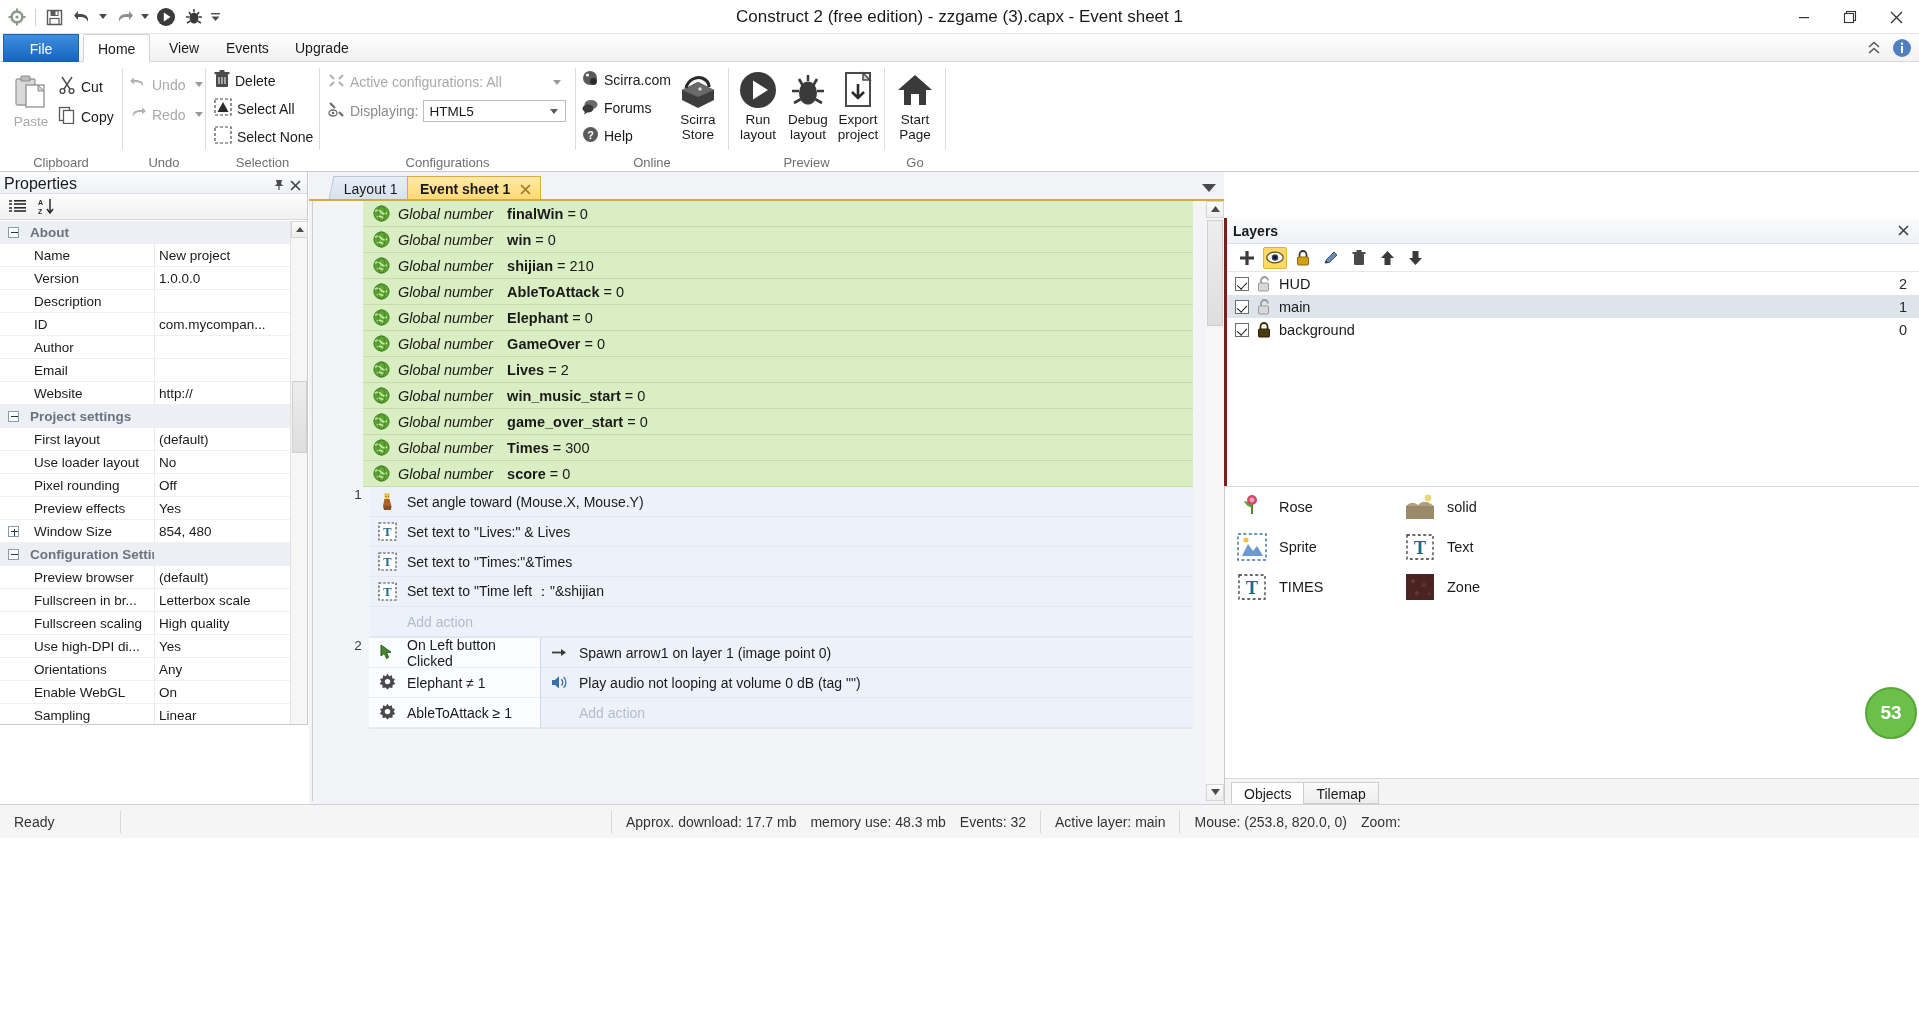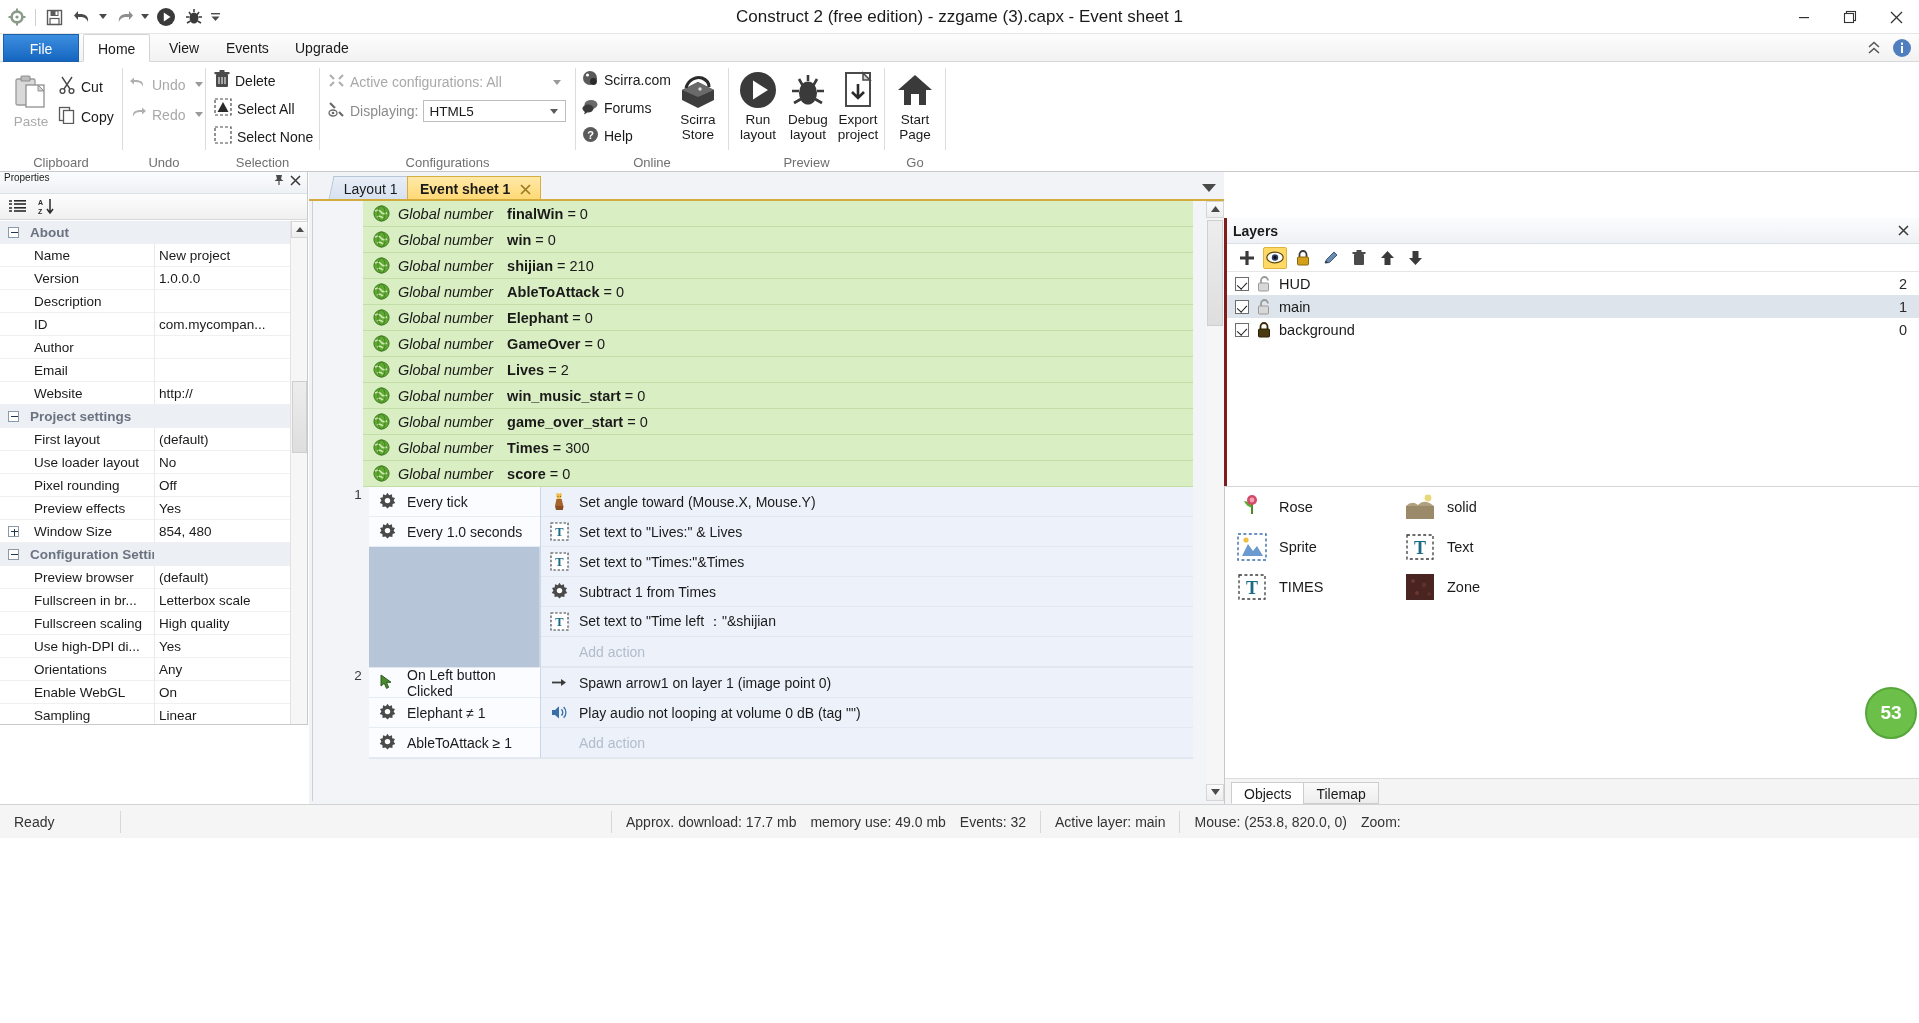--- a/index.html
+++ b/index.html
@@ -81,22 +81,22 @@
   .caret { width: 0; height: 0; border-left: 4px solid transparent; border-right: 4px solid transparent; border-top: 5px solid #5b5b5b; margin: 0 5px; }
 
   
   #props {
     position: absolute; left: 0; top: 172px; width: 308px; height: 632px;
     background: #ffffff; border-right: 1px solid #c9c9c9;
   }
   #props-head {
     height: 22px; background: linear-gradient(#fbfcfd, #eef1f5);
     border-bottom: 1px solid #dbe0e6;
-    display: flex; align-items: flex-start; padding: 0 4px;
-    font-size: 10px;
+    display: flex; align-items: flex-end; padding: 0 4px;
+    font-size: 16px;
   }
   #props-head .t { flex: 1; }
   .ph-btn { width: 16px; height: 16px; display: flex; align-items: center; justify-content: center; cursor: pointer; }
   #props-toolbar {
     height: 26px; background: linear-gradient(#fdfdfd, #f0f0f0);
     border-bottom: 1px solid #d8d8d8; display: flex; align-items: center; gap: 8px; padding: 0 8px;
   }
   .pt-btn { width: 20px; height: 20px; display: flex; align-items: center; justify-content: center; cursor: pointer; }
   #props-list {
     position: absolute; top: 49px; left: 0; width: 291px; height: 583px; overflow: hidden;
@@ -910,41 +910,20 @@
           <path d="M4 12 Q7 10 10 13" fill="none" stroke="#cfe8b0" stroke-width="1.4"></path>
           <ellipse cx="8.5" cy="8.5" rx="3.6" ry="7.6" fill="none" stroke="#3d7a1f" stroke-width="0.8"></ellipse>
         </svg>
         <span class="gi">Global number</span>
         <span class="gn">score</span>
         <span>= 0</span>
       </div>
       <div class="evblock">
         <div class="evnum">1</div>
         <div class="evrow" style="margin-left: 22px;">
-          <div class="cond-col">
-            <div class="cond">
-              <span class="ci">
-                <svg width="19" height="19" viewBox="0 0 19 19">
-                  <path d="M9.5 0.8 L11.2 3.2 L14 2.3 L14.2 5.2 L17 6 L15.6 8.5 L17.3 10.9 L14.6 12 L14.4 14.9 L11.5 14.4 L9.5 16.6 L7.5 14.4 L4.6 14.9 L4.4 12 L1.7 10.9 L3.4 8.5 L2 6 L4.8 5.2 L5 2.3 L7.8 3.2 Z" fill="#4a4a4a"></path>
-                  <circle cx="9.5" cy="8.6" r="2.7" fill="#fff"></circle>
-                </svg>
-              </span>
-              <span>Every tick</span>
-            </div>
-            <div class="cond">
-              <span class="ci">
-                <svg width="19" height="19" viewBox="0 0 19 19">
-                  <path d="M9.5 0.8 L11.2 3.2 L14 2.3 L14.2 5.2 L17 6 L15.6 8.5 L17.3 10.9 L14.6 12 L14.4 14.9 L11.5 14.4 L9.5 16.6 L7.5 14.4 L4.6 14.9 L4.4 12 L1.7 10.9 L3.4 8.5 L2 6 L4.8 5.2 L5 2.3 L7.8 3.2 Z" fill="#4a4a4a"></path>
-                  <circle cx="9.5" cy="8.6" r="2.7" fill="#fff"></circle>
-                </svg>
-              </span>
-              <span>Every 1.0 seconds</span>
-            </div>
-            <div class="cond-col filler" style="width: 100%; height: 120px;"></div>
-          </div>
           <div class="act-col">
             <div class="act">
               <span class="ai">
                 <svg width="19" height="19" viewBox="0 0 19 19">
                   <circle cx="9" cy="4.4" r="2.6" fill="#f2c14e"></circle>
                   <path d="M6 3 L7 0.7 L9 2 L11 0.7 L12 3 Z" fill="#f0c040"></path>
                   <path d="M6.4 7 L11.6 7 L13.4 14 L5 14 Z" fill="#a6642c"></path>
                   <path d="M5 14 L13.6 14 L12.8 18 L6 18 Z" fill="#8a4e22"></path>
                   <circle cx="8" cy="4.2" r="0.5" fill="#333"></circle>
                   <circle cx="10.4" cy="4.2" r="0.5" fill="#333"></circle>
@@ -962,29 +941,20 @@
               <span>Set text to "Lives:" &amp; Lives</span>
             </div>
             <div class="act">
               <span class="ai">
                 <svg width="19" height="19" viewBox="0 0 19 19">
                   <rect x="1" y="1" width="17" height="17" fill="#fff" stroke="#3a3a3a" stroke-width="1.1" stroke-dasharray="2.4,1.8"></rect>
                   <text x="9.5" y="14" font-size="12.5" font-weight="bold" fill="#1b6a87" text-anchor="middle" font-family="Liberation Serif, serif">T</text>
                 </svg>
               </span>
               <span>Set text to "Times:"&amp;Times</span>
-            </div>
-            <div class="act">
-              <span class="ai">
-                <svg width="19" height="19" viewBox="0 0 19 19">
-                  <path d="M9.5 0.8 L11.2 3.2 L14 2.3 L14.2 5.2 L17 6 L15.6 8.5 L17.3 10.9 L14.6 12 L14.4 14.9 L11.5 14.4 L9.5 16.6 L7.5 14.4 L4.6 14.9 L4.4 12 L1.7 10.9 L3.4 8.5 L2 6 L4.8 5.2 L5 2.3 L7.8 3.2 Z" fill="#4a4a4a"></path>
-                  <circle cx="9.5" cy="8.6" r="2.7" fill="#fff"></circle>
-                </svg>
-              </span>
-              <span>Subtract 1 from Times</span>
             </div>
             <div class="act">
               <span class="ai">
                 <svg width="19" height="19" viewBox="0 0 19 19">
                   <rect x="1" y="1" width="17" height="17" fill="#fff" stroke="#3a3a3a" stroke-width="1.1" stroke-dasharray="2.4,1.8"></rect>
                   <text x="9.5" y="14" font-size="12.5" font-weight="bold" fill="#1b6a87" text-anchor="middle" font-family="Liberation Serif, serif">T</text>
                 </svg>
               </span>
               <span>Set text to "Time left ："&amp;shijian</span>
             </div>
@@ -1221,21 +1191,21 @@
     <div class="dtab">Tilemap</div>
   </div>
 </div>
 
 <div id="status">
   <div class="st-seg" style="width:120px">Ready</div>
   <div class="st-div"></div>
   <div class="st-seg" style="width:490px"></div>
   <div class="st-div"></div>
   <div class="st-seg">Approx. download: 17.7 mb</div>
-  <div class="st-seg" style="padding-left:0">memory use: 49.0 mb</div>
+  <div class="st-seg" style="padding-left:0">memory use: 48.3 mb</div>
   <div class="st-seg" style="padding-left:0">Events: 32</div>
   <div class="st-div"></div>
   <div class="st-seg">Active layer: main</div>
   <div class="st-div"></div>
   <div class="st-seg">Mouse: (253.8, 820.0, 0)</div>
   <div class="st-seg" style="padding-left:0">Zoom:</div>
 </div>
 <div id="taskbar"></div>
 
 </body></html>

